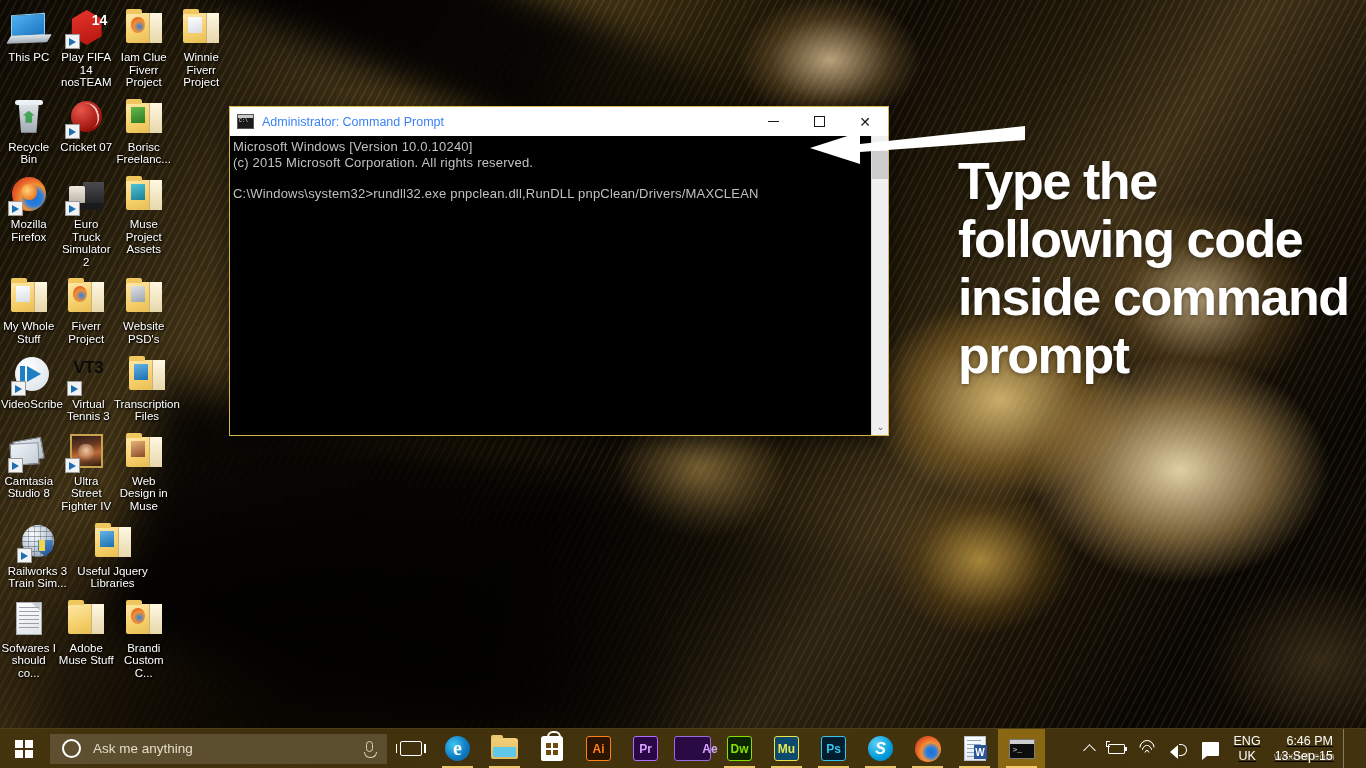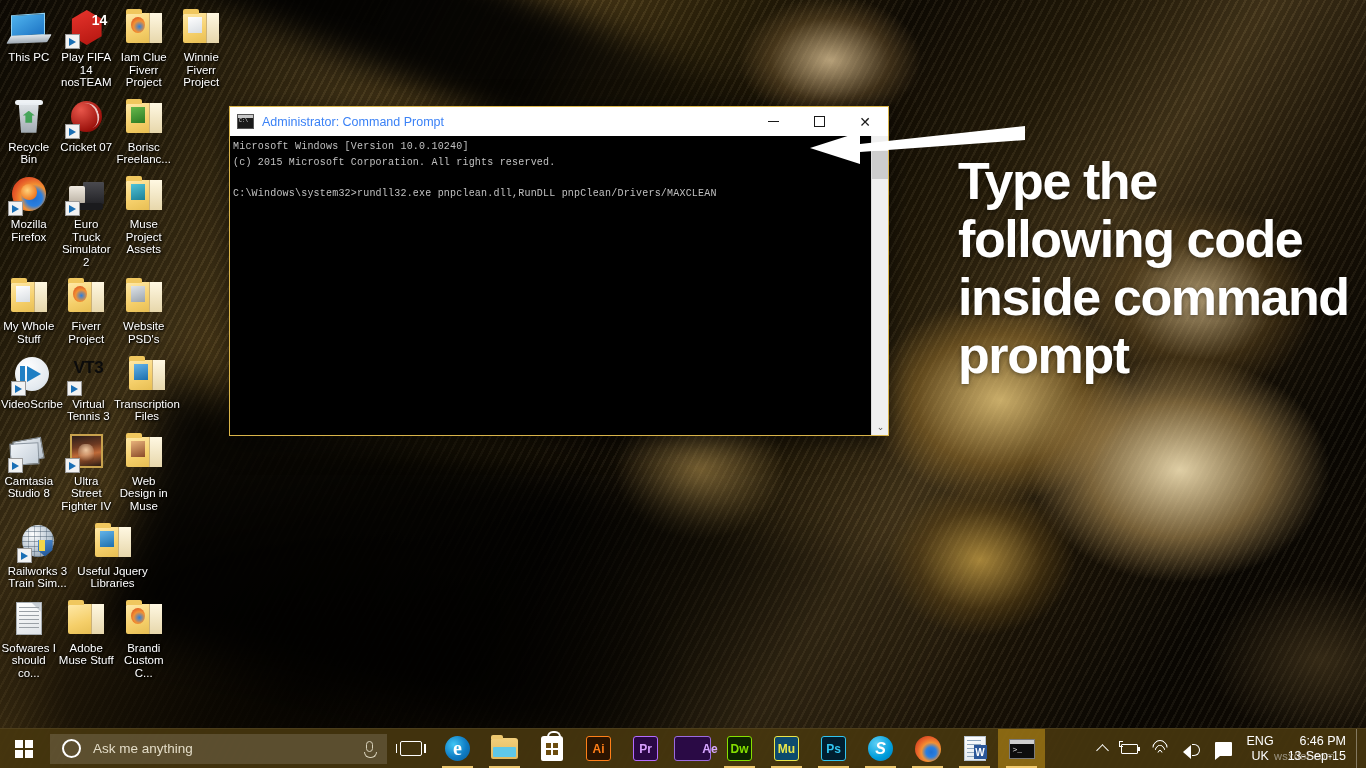--- a/index.html
+++ b/index.html
@@ -387,22 +387,22 @@
   #cmd-body {
     position: relative;
     height: 299px;
     background: #000;
     overflow: hidden;
   }
   #cmd-text {
     position: absolute; left: 3px; top: 3px;
     right: 20px;
     color: #c0c0c0;
-    font-family: Liberation Mono, monospace;
-    font-size: 10px;
+    font-family: Liberation Sans, sans-serif;
+    font-size: 13px;
     line-height: 15.5px;
     white-space: pre;
     letter-spacing: 0.2px;
   }
   #cmd-scrollbar {
     position: absolute; right: 0; top: 0;
     width: 17px; height: 299px;
     background: #f0f0f0;
     border-left: 1px solid #dcdcdc;
   }
@@ -616,21 +616,22 @@
     content: ">_"; position: absolute; left: 3px; top: 5px;
     color: #e8e8e8; font-size: 8px;
     font-family: "Liberation Mono", monospace;
   }
 
   
   #tray {
     margin-left: auto;
     height: 40px;
     display: flex; align-items: center;
-    padding-right: 3px;
+    padding-right: 16px;
+    text-decoration: underline;
   }
   .tray-item {
     height: 40px; padding: 0 7px;
     display: flex; align-items: center; justify-content: center;
     color: #ffffff;
   }
   .chevron-up {
     width: 9px; height: 9px;
     border-left: 1.5px solid #fff; border-top: 1.5px solid #fff;
     transform: rotate(45deg); margin-top: 4px;

